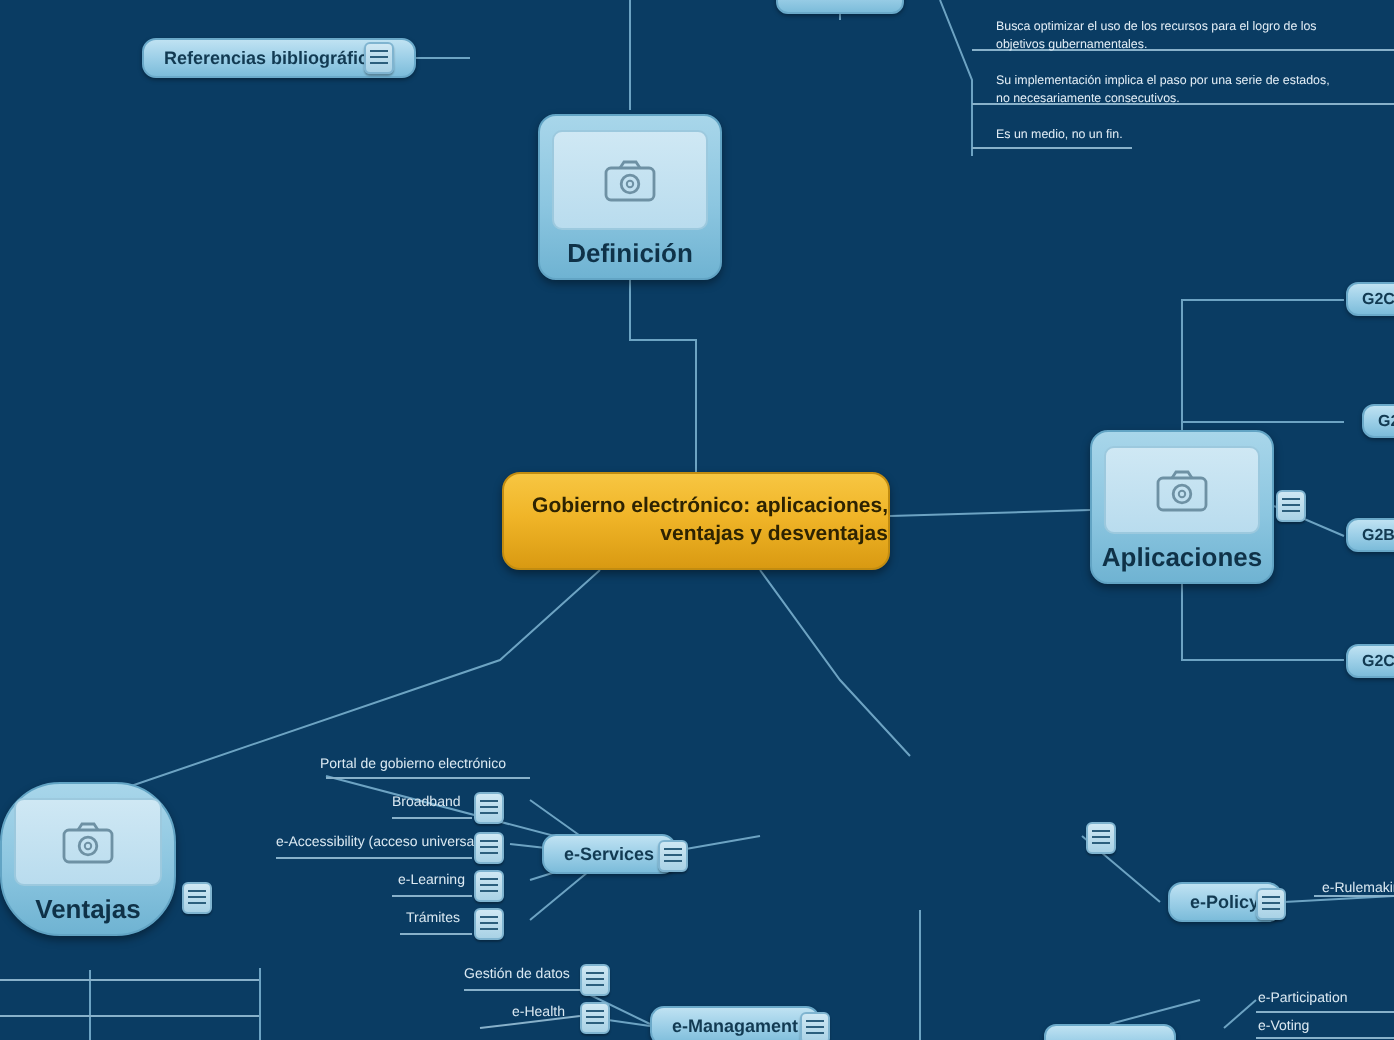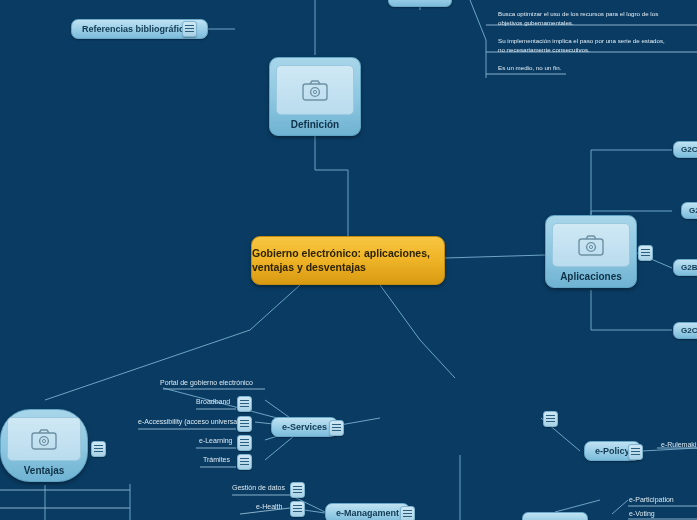--- a/index.html
+++ b/index.html
@@ -33,41 +33,41 @@
   .central{
     background:linear-gradient(180deg,#f7c642 0%,#f0b528 45%,#d99a12 100%);
     border:1px solid #c28c10;
     border-radius:9px;
     color:#2d2302;
     font-weight:bold;
     font-size:10.5px;
     line-height:13.5px;
     padding:10px 0;
     box-shadow:0 2px 4px rgba(0,0,0,.4);
-    text-align:left;
+    text-align:right;
   }
 
   
   .imgcard{
     background:linear-gradient(180deg,#a8d6ea 0%,#8cc6e0 55%,#6fb3d2 100%);
     border:1px solid #62a4c4;
     border-radius:9px;
     padding:7px 7px 3px 7px;
     box-shadow:0 2px 4px rgba(0,0,0,.38);
     display:flex;flex-direction:column;align-items:center;
   }
   .imgcard .ph{
     width:100%;
     background:linear-gradient(180deg,#cfe8f4 0%,#b9dcee 100%);
     border:1px solid #9cc9de;
     border-radius:5px;
     display:flex;align-items:center;justify-content:center;
   }
   .imgcard .cap{
-    color:#0f3248;font-weight:bold;font-size:10px;
+    color:#0f3248;font-weight:bold;font-size:13px;
     margin-top:4px;margin-bottom:2px;white-space:nowrap;
   }
 
   
   .noteicon{
     position:absolute;
     width:13px;height:14px;
     background:linear-gradient(180deg,#cfe8f4 0%,#a9d2e6 100%);
     border:1px solid #7fb4d0;border-radius:3px;
     box-shadow:0 1px 1px rgba(0,0,0,.3);
@@ -218,21 +218,21 @@
   <div class="node pill small" style="left:681px;top:202px;">
     <span>G2G</span>
   </div>
   <div class="node pill small" style="left:673px;top:259px;">
     <span>G2B</span>
   </div>
   <div class="node pill small" style="left:673px;top:322px;">
     <span>G2C</span>
   </div>
 
-  <div class="node imgcard" style="left:0px;top:409px;width:88px;border-radius:30px;">
+  <div class="node imgcard" style="left:0px;top:391px;width:88px;border-radius:30px;">
     <div class="ph" style="height:42px;">
       <svg width="26" height="21" viewBox="0 0 26 21">
         <rect x="1" y="4" width="24" height="16" rx="2.5" fill="none" stroke="#6e91a4" stroke-width="1.4"></rect>
         <path d="M8 4 L10 1 L16 1 L18 4" fill="none" stroke="#6e91a4" stroke-width="1.4"></path>
         <circle cx="13" cy="12" r="4.4" fill="none" stroke="#6e91a4" stroke-width="1.4"></circle>
         <circle cx="13" cy="12" r="1.6" fill="none" stroke="#6e91a4" stroke-width="1"></circle>
       </svg>
     </div>
     <div class="cap">Ventajas</div>
   </div>

